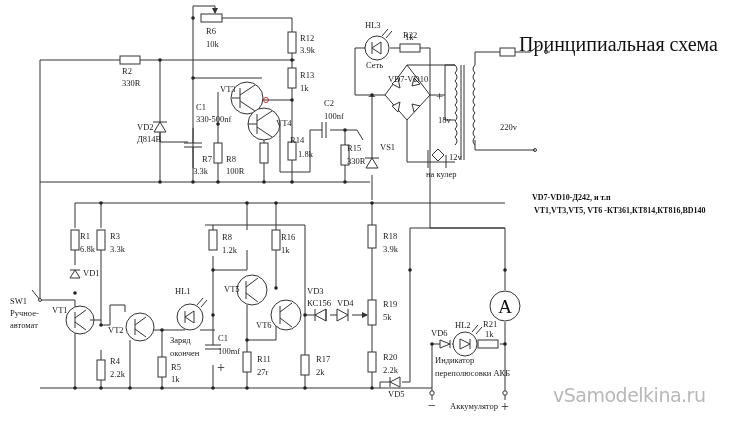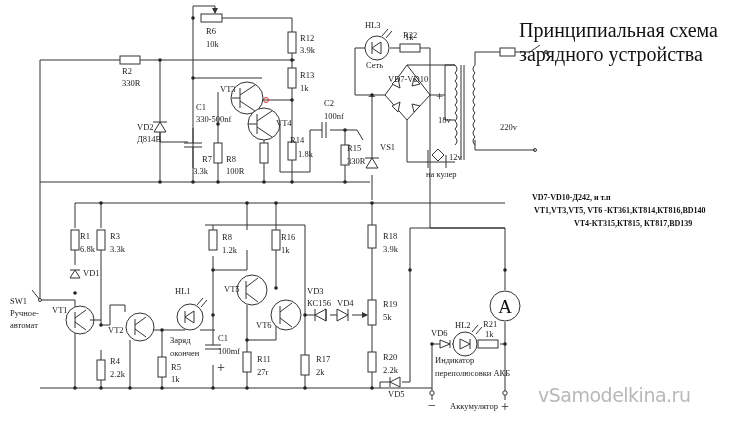--- a/index.html
+++ b/index.html
@@ -2,37 +2,35 @@
 <html><head>
 <meta charset="utf-8">
 <style>
   html, body { margin:0; padding:0; background:#ffffff; }
   body { width:750px; height:422px; overflow:hidden; position:relative; font-family:"Liberation Serif", serif; }
   #schematic { position:absolute; left:0; top:0; }
   .w { stroke:#333; stroke-width:1; fill:none; }
   .part { stroke:#333; stroke-width:1; fill:#fff; }
   .dot { fill:#222; }
   .lbl { font-family:"Liberation Serif", serif; font-size:8.5px; fill:#222; }
-  .title { position:absolute; left:519px; top:18px; font-family:"Liberation Serif", serif; font-size:20px; line-height:24px; color:#111; }
+  .title { position:absolute; left:519px; top:32px; font-family:"Liberation Serif", serif; font-size:20px; line-height:24px; color:#111; }
   .notes { position:absolute; left:532px; top:191px; font-family:"Liberation Serif", serif; font-size:8px; line-height:13px; color:#111; font-weight:bold; }
   .notes div:nth-child(2){ padding-left:2px; } .notes div:nth-child(3){ padding-left:2px;margin-left:40px; } .notes div:nth-child(4){ padding-left:6px; }
-  .watermark { position:absolute; left:538px; top:384px; font-family:"DejaVu Sans", sans-serif; font-size:19px; color:#b8b8b8; letter-spacing:-0.5px; }
+  .watermark { position:absolute; left:553px; top:384px; font-family:"DejaVu Sans", sans-serif; font-size:19px; color:#b8b8b8; letter-spacing:-0.5px; }
 </style>
 </head>
 <body>
 
 <div class="title">
   <div>Принципиальная схема</div>
-  <div>зарядного устройства</div>
 </div>
 
 <div class="notes">
   <div>VD7-VD10-Д242, и т.п</div>
   <div>VT1,VT3,VT5, VT6 -КТ361,КТ814,КТ816,BD140</div>
-  <div>VT4-КТ315,КТ815, КТ817,BD139</div>
 </div>
 
 <div class="watermark">vSamodelkina.ru</div>
 
 <svg id="schematic" width="750" height="422" viewBox="0 0 750 422">
   <defs>
     <marker id="arr" markerWidth="6" markerHeight="6" refX="5" refY="3" orient="auto">
       <path d="M0,0 L6,3 L0,6 z" fill="#333"></path>
     </marker>
   </defs>

